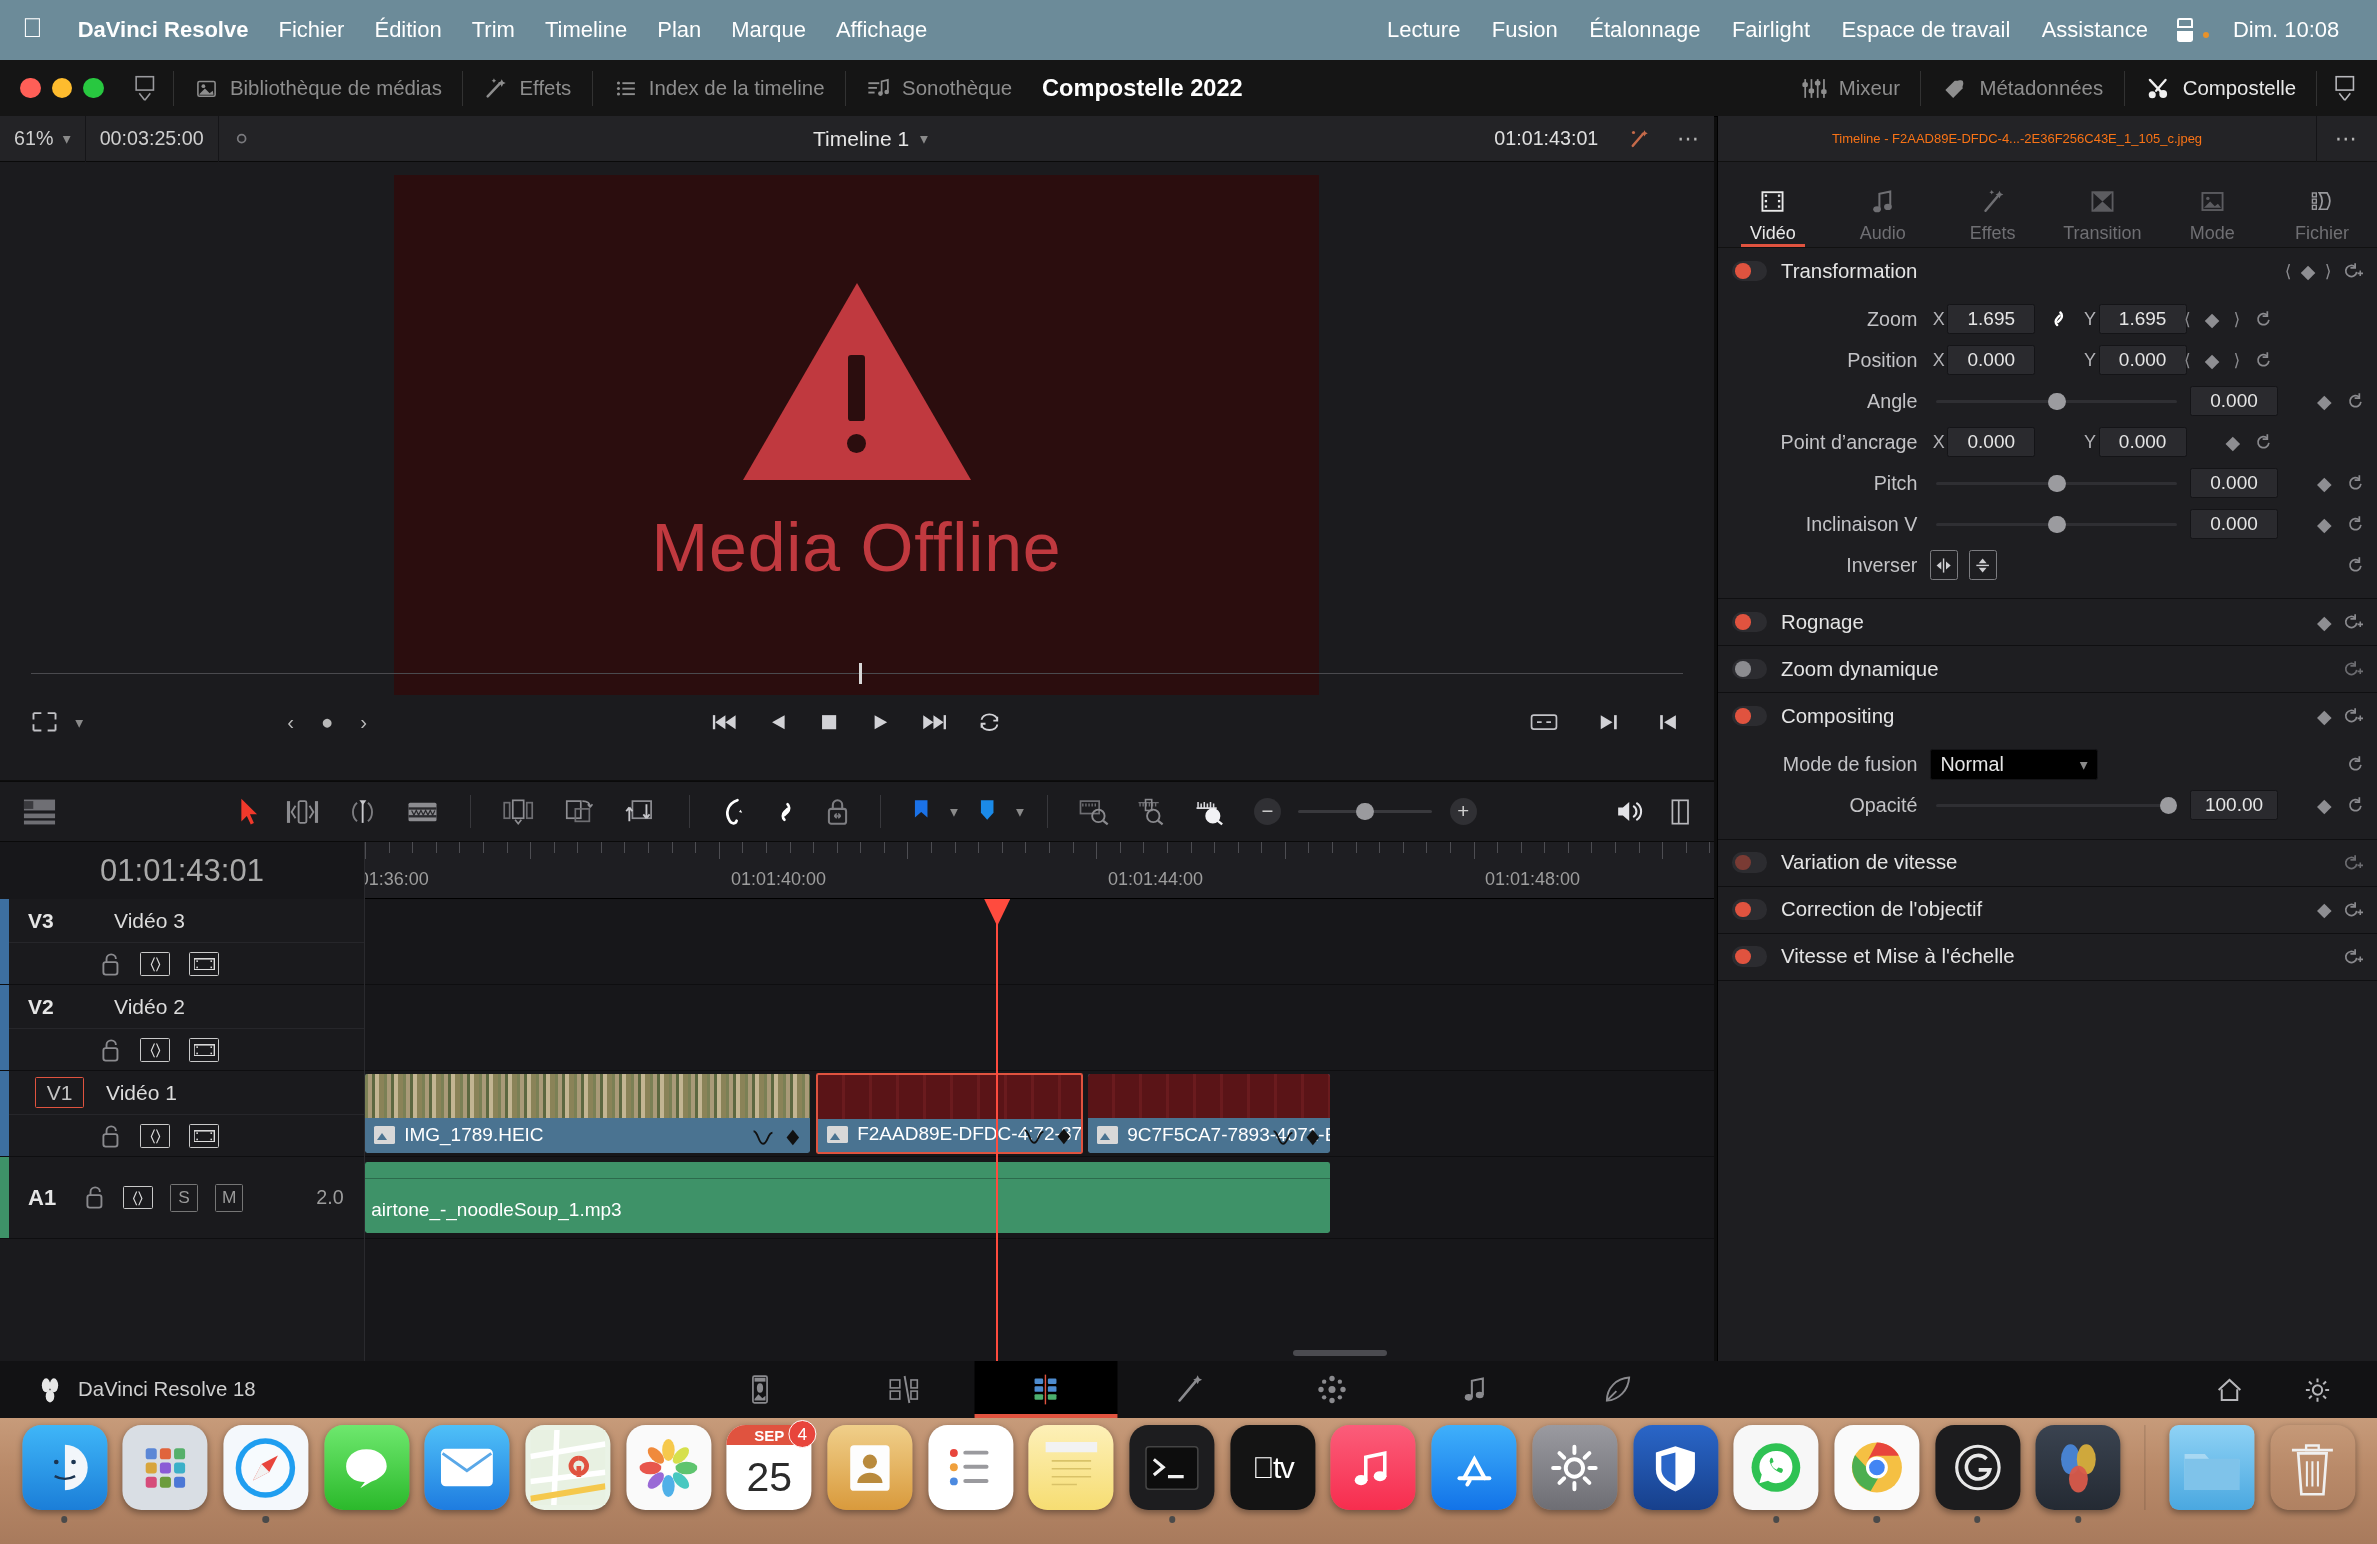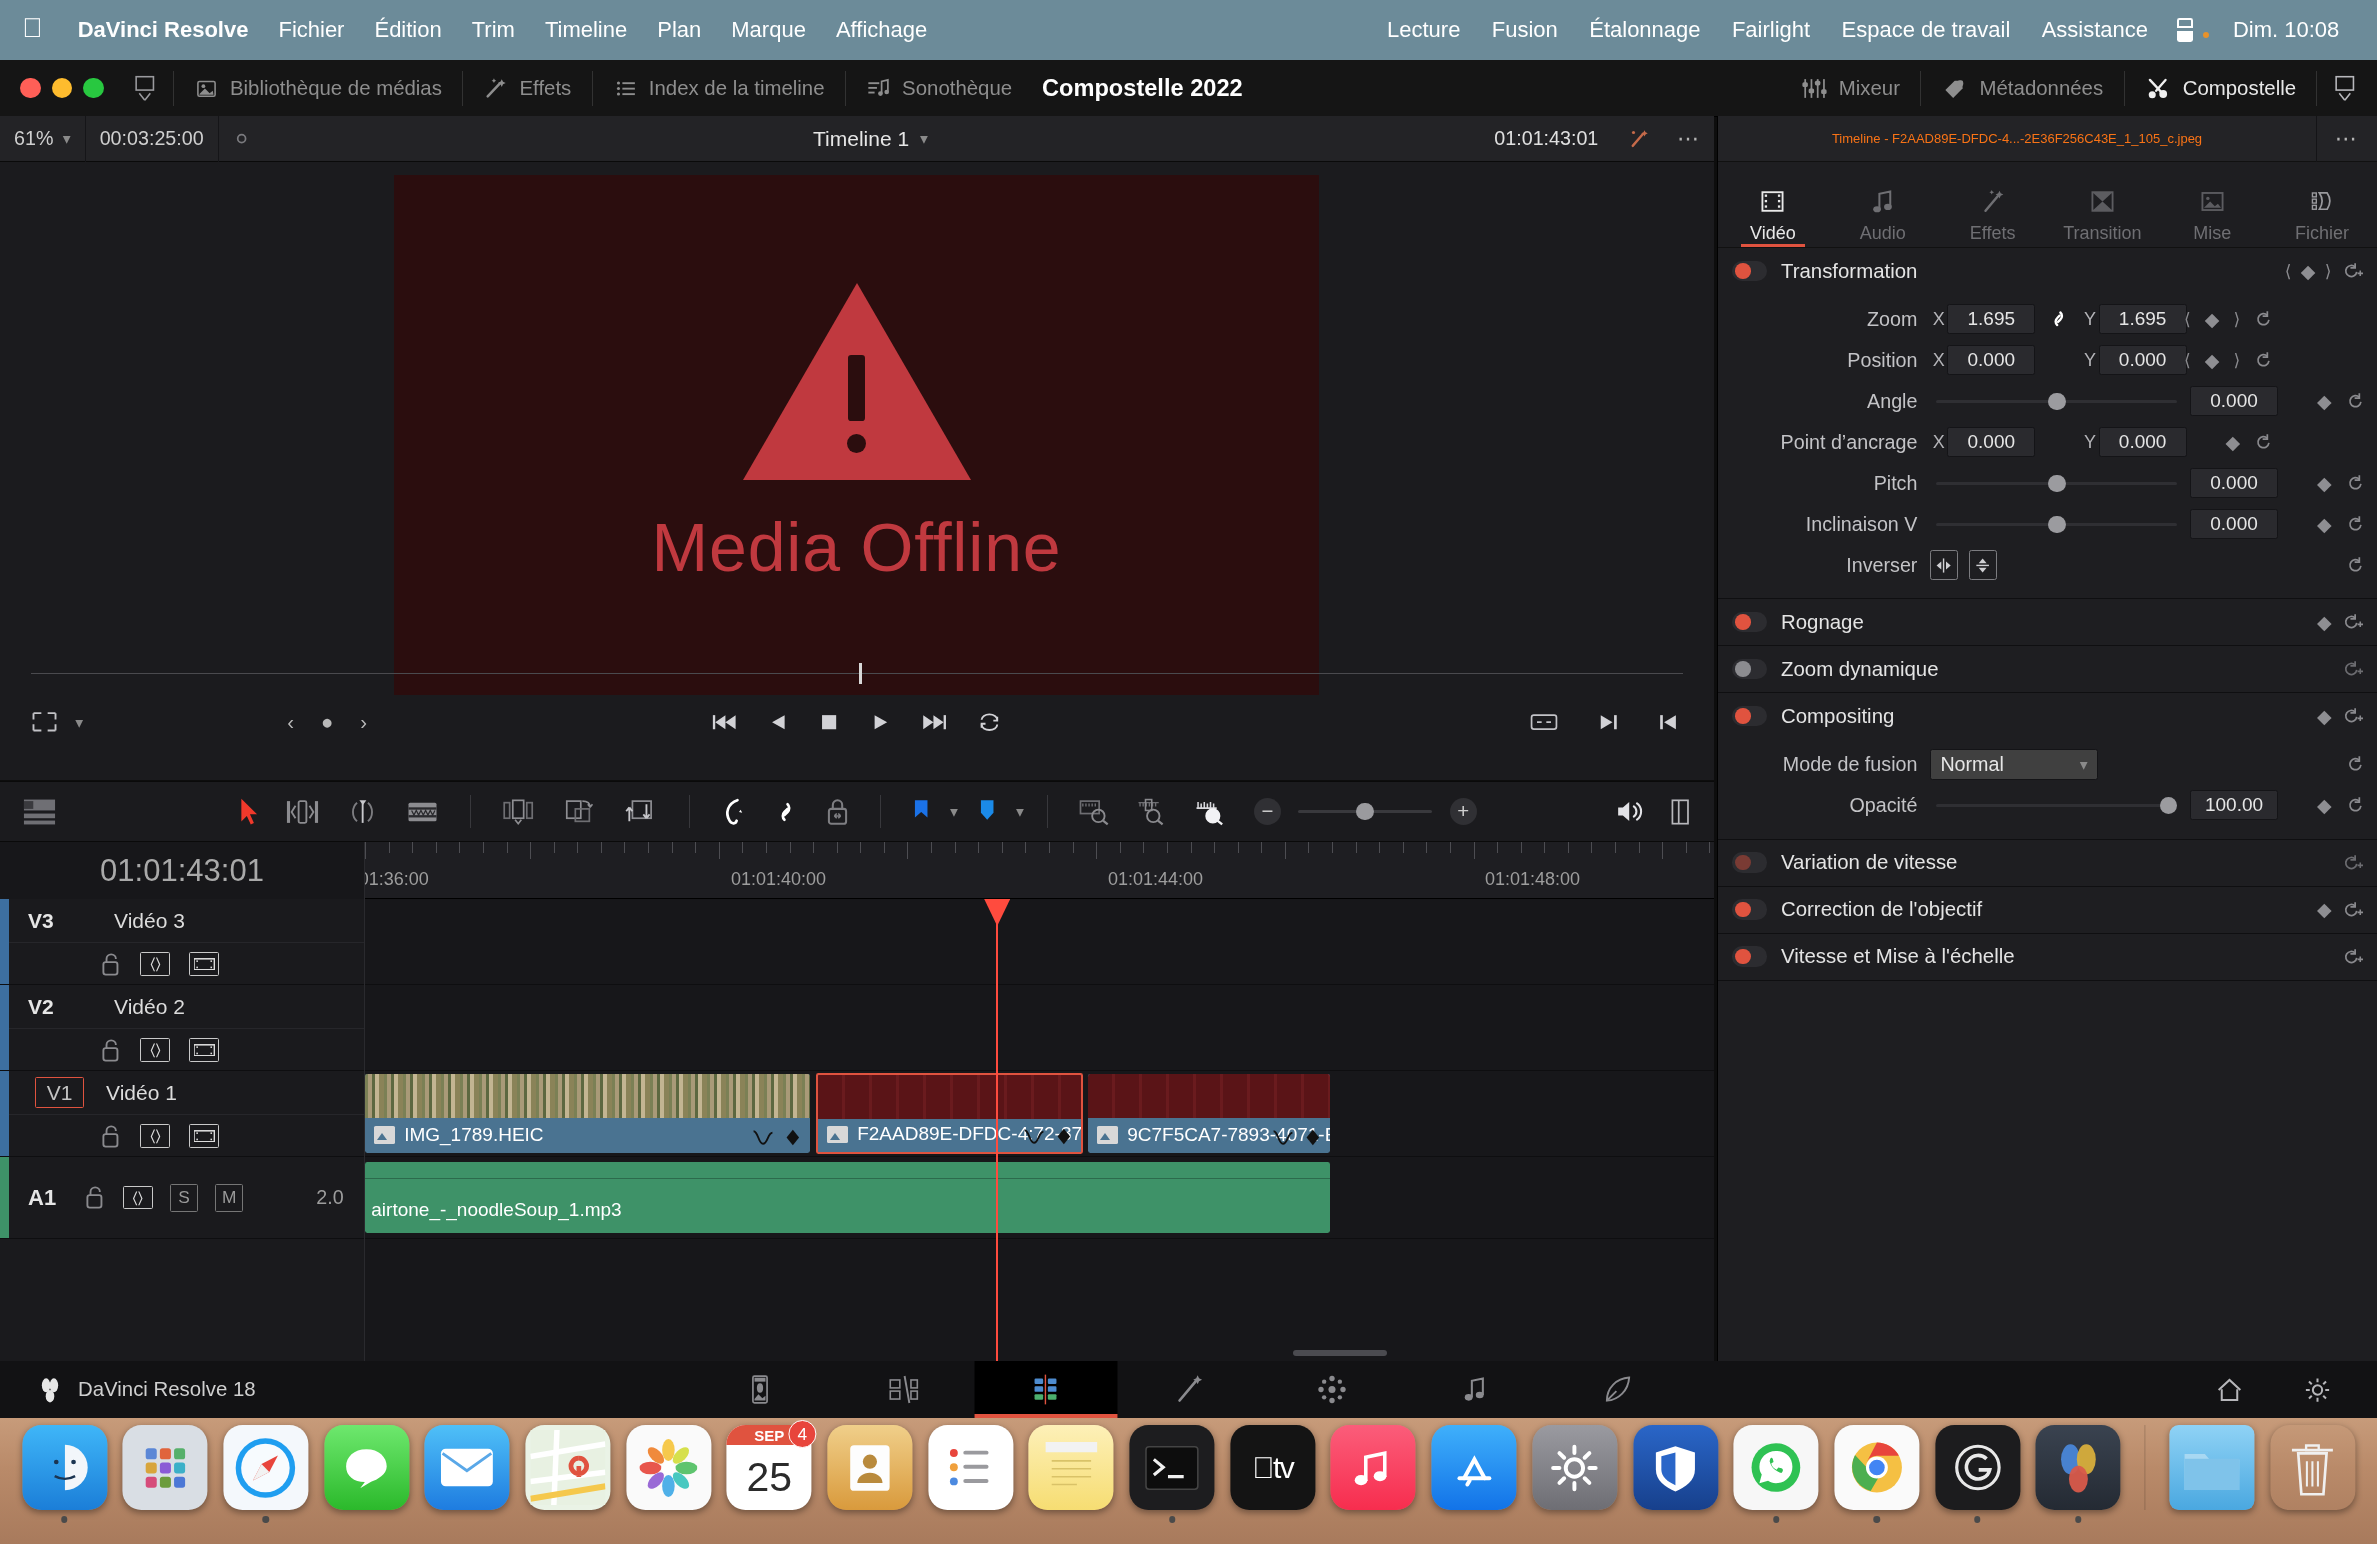--- a/index.html
+++ b/index.html
@@ -152,21 +152,21 @@
   .prow { height: 41px; display: flex; align-items: center; padding: 0 11px 0 0; }
   .plabel { width: 212px; text-align: right; color: #c3c3c6; font-size: 19.7px; padding-right: 12.6px; }
   .axis { color: #b4b4b8; font-size: 18px; width: 17.3px; text-align: center; }
   .numfld { width: 88px; height: 30px; background: #2a2a2e; border: 0.8px solid #141417; border-radius: 2.4px; color: #e6e6e6; font-size: 19px; display: flex; align-items: center; justify-content: center; }
   .linkico { width: 46px; display: flex; align-items: center; justify-content: center; }
   .sldwrap { flex: 1; display: flex; align-items: center; padding: 0 12.6px 0 6.3px; }
   .sld { width: 100%; height: 3.1px; background: #2f2f33; border-radius: 1.6px; position: relative; }
   .sld .knob { position: absolute; top: -7px; width: 17.3px; height: 17.3px; border-radius: 50%; background: #9b9b9f; }
   .rightkf { width: 88px; display: flex; align-items: center; justify-content: flex-end; gap: 14px; padding-left: 7.9px; }
   .kfarr { color: #8a8a8e; font-size: 17.3px; }
-  .selbox { width: 168px; height: 31px; background: #404040; border: 0.8px solid #141417; border-radius: 2.4px; color: #e6e6e6; font-size: 19.7px; display: flex; align-items: center; padding: 0 9.4px; justify-content: space-between; }
+  .selbox { width: 168px; height: 31px; background: #000000; border: 0.8px solid #141417; border-radius: 2.4px; color: #e6e6e6; font-size: 19.7px; display: flex; align-items: center; padding: 0 9.4px; justify-content: space-between; }
   .flipbtn { width: 28px; height: 30px; border: 1.6px solid #7c7c80; border-radius: 2.4px; display: flex; align-items: center; justify-content: center; }
 
   
   .pagebar { position: absolute; top: 1361px; left: 0; width: 2377px; height: 57px; background: #121214; display: flex; align-items: center; }
   .pb-brand { display: flex; align-items: center; gap: 14px; padding-left: 36px; color: #cfcfcf; font-size: 20.4px; }
   .pb-pages { position: absolute; left: 50%; transform: translateX(-50%); display: flex; align-items: center; height: 57px; }
   .pb-page { width: 143px; height: 57px; display: flex; align-items: center; justify-content: center; position: relative; }
   .pb-page.on { background: #000; }
   .pb-page.on::after { content: ""; position: absolute; bottom: 0; left: 0; right: 0; height: 3.9px; background: #e0533f; }
   .pb-right { margin-left: auto; display: flex; align-items: center; gap: 57px; padding-right: 44px; }
@@ -847,21 +847,21 @@
             <path d="M9 31 L33 31 L21 20Z" fill="#5c5c60"></path>
           </svg>
         <span>Transition</span>
       </div>
       <div class="insp-tab">
         <svg width="33" height="31" viewBox="0 0 42 40">
             <rect x="8" y="9" width="26" height="22" fill="none" stroke="#5c5c60" stroke-width="2.4"></rect>
             <circle cx="15" cy="16" r="2.2" fill="#5c5c60"></circle>
             <path d="M10 28 L18 20 L24 26 L28 23 L32 28Z" fill="#5c5c60"></path>
           </svg>
-        <span>Mise</span>
+        <span>Mode</span>
       </div>
       <div class="insp-tab">
         <svg width="33" height="31" viewBox="0 0 42 40">
             <rect x="8" y="9" width="5" height="5" fill="none" stroke="#9a9a9e" stroke-width="1.8"></rect>
             <rect x="8" y="17" width="5" height="5" fill="none" stroke="#9a9a9e" stroke-width="1.8"></rect>
             <rect x="8" y="25" width="5" height="5" fill="none" stroke="#9a9a9e" stroke-width="1.8"></rect>
             <path d="M17 9 h10 q7 10 0 21 h-10 q7 -11 0 -21Z" fill="none" stroke="#9a9a9e" stroke-width="2.2"></path>
           </svg>
         <span>Fichier</span>
       </div>

